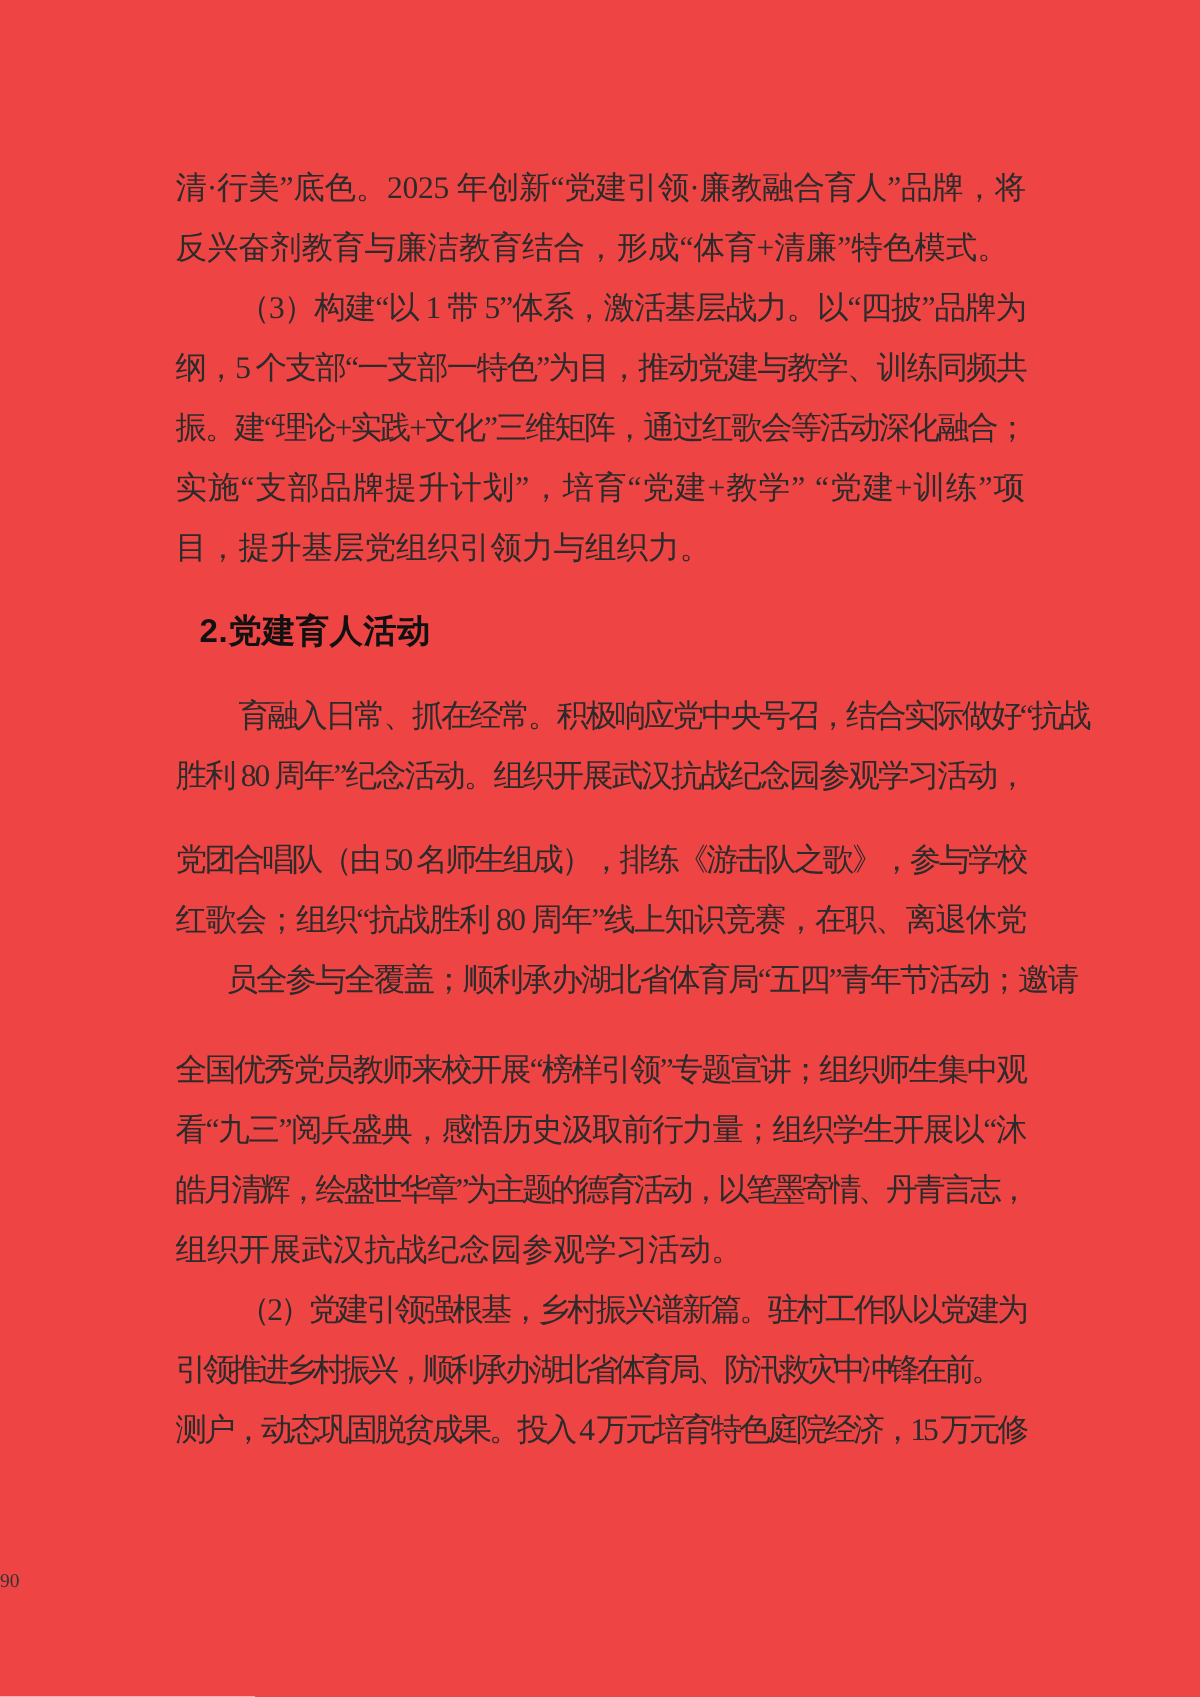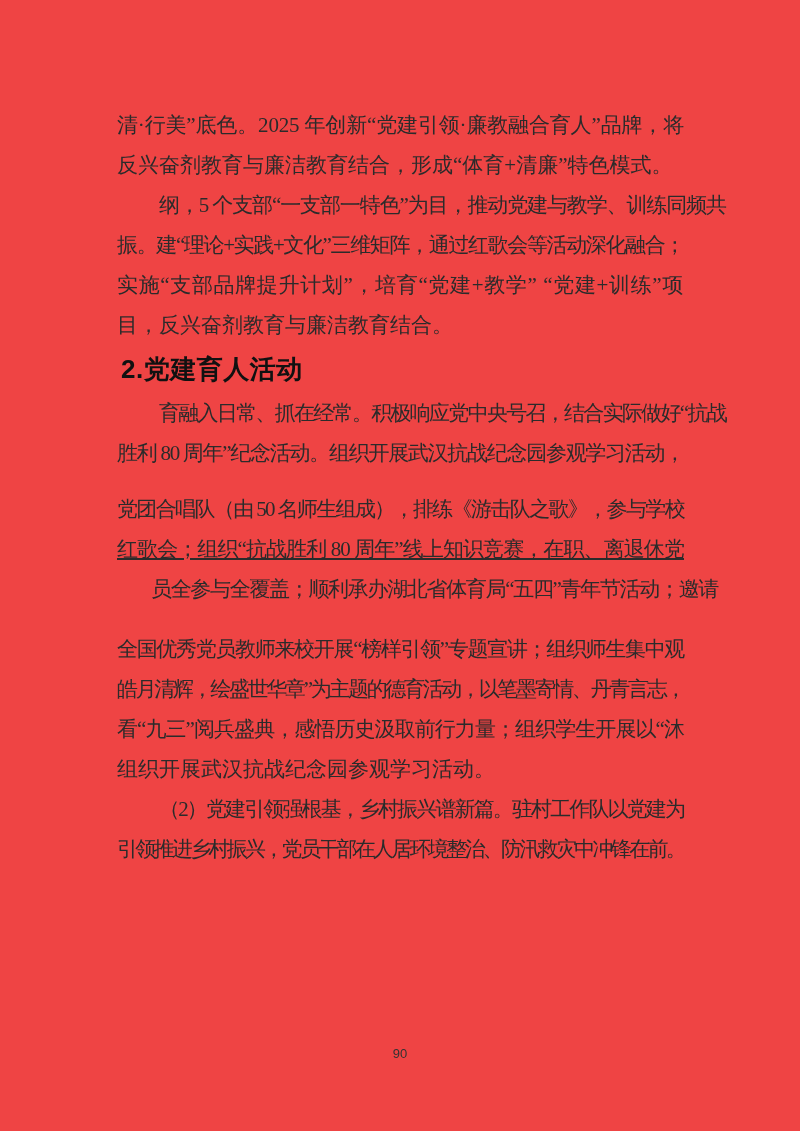--- a/index.html
+++ b/index.html
@@ -27,66 +27,68 @@
   .para { margin: 0; }
   .line {
     white-space: nowrap;
     overflow: visible;
     height: 40px;
   }
   .para.indent .line:first-child {
     text-indent: 42px;
   }
   .heading {
-    margin: 4px;
-    font-size: 26px;
+    margin: 16px;
+    font-size: 22px;
     line-height: 40px;
     font-weight: bold;
     color: #111111;
     font-family: "Liberation Sans", "DejaVu Sans", sans-serif;
     letter-spacing: 0.5px;
   }
   .footer {
     position: absolute;
     top: 1046px;
     left: 0;
     width: 100%;
-    text-align: center;
-    font-family: Liberation Sans, sans-serif;
+    text-align: left;
+    font-family: Liberation Serif, serif;
     font-size: 13px;
     line-height: 16px;
     color: #333333;
   }
 </style>
 </head>
 <body>
 
 <div class="page">
   <div class="doc">
     <div class="para">
         <div class="line" style="letter-spacing: -0.15767px;"><span>清·行美”底色。2025 年创新“党建引领·廉教融合育人”品牌，将</span></div>
         <div class="line last"><span>反兴奋剂教育与廉洁教育结合，形成“体育+清廉”特色模式。</span></div>
       </div>
     <div class="para indent">
+        <div class="line" style="letter-spacing: -0.67334px;"><span>（3）构建“以 1 带 5”体系，激活基层战力。以“四披”品牌为</span></div>
         <div class="line" style="letter-spacing: -1.10988px;"><span>纲，5 个支部“一支部一特色”为目，推动党建与教学、训练同频共</span></div>
         <div class="line" style="letter-spacing: -1.36542px;"><span>振。建“理论+实践+文化”三维矩阵，通过红歌会等活动深化融合；</span></div>
         <div class="line" style="letter-spacing: 0.649194px;"><span>实施“支部品牌提升计划”，培育“党建+教学” “党建+训练”项</span></div>
-        <div class="line last"><span>目，反兴奋剂教育与廉洁教育结合。</span></div>
+        <div class="line last"><span>目，提升基层党组织引领力与组织力。</span></div>
       </div>
     <h2 class="heading">2.党建育人活动</h2>
     <div class="para indent">
         <div class="line" style="letter-spacing: -1.71094px;"><span>育融入日常、抓在经常。积极响应党中央号召，结合实际做好“抗战</span></div>
         <div class="line" style="letter-spacing: -1.27588px;"><span>胜利 80 周年”纪念活动。组织开展武汉抗战纪念园参观学习活动，</span></div>
         <div class="line" style="letter-spacing: -1.64062px; margin-top: 16px;"><span>党团合唱队（由 50 名师生组成），排练《游击队之歌》，参与学校</span></div>
-        <div class="line" style="letter-spacing: -0.911133px; text-decoration: underline;"><span>红歌会；组织“抗战胜利 80 周年”线上知识竞赛，在职、离退休党</span></div>
+        <div class="line" style="letter-spacing: -0.911133px;"><span>红歌会；组织“抗战胜利 80 周年”线上知识竞赛，在职、离退休党</span></div>
         <div class="line" style="letter-spacing: -1.32187px; margin-left: 34px;"><span>员全参与全覆盖；顺利承办湖北省体育局“五四”青年节活动；邀请</span></div>
         <div class="line" style="letter-spacing: -1.32187px; margin-top: 20px;"><span>全国优秀党员教师来校开展“榜样引领”专题宣讲；组织师生集中观</span></div>
+        <div class="line" style="letter-spacing: -0.932292px;"><span>看“九三”阅兵盛典，感悟历史汲取前行力量；组织学生开展以“沐</span></div>
         <div class="line" style="letter-spacing: -2.33317px;"><span>皓月清辉，绘盛世华章”为主题的德育活动，以笔墨寄情、丹青言志，</span></div>
-        <div class="line" style="letter-spacing: -0.932292px;"><span>看“九三”阅兵盛典，感悟历史汲取前行力量；组织学生开展以“沐</span></div>
         <div class="line last"><span>组织开展武汉抗战纪念园参观学习活动。</span></div>
       </div>
     <div class="para indent">
         <div class="line" style="letter-spacing: -1.875px;"><span>（2）党建引领强根基，乡村振兴谱新篇。驻村工作队以党建为</span></div>
-        <div class="line" style="letter-spacing: -2.70968px;"><span>引领推进乡村振兴，党员干部在人居环境整治、防汛救灾中冲锋在前。</span></div>
+        <div class="line" style="letter-spacing: -2.70968px;"><span>引领推进乡村振兴，顺利承办湖北省体育局、防汛救灾中冲锋在前。</span></div>
+        <div class="line last" style="letter-spacing: -2.00735px;"><span>测户，动态巩固脱贫成果。投入 4 万元培育特色庭院经济，15 万元修</span></div>
       </div>
   </div>
   <div class="footer">90</div>
 </div>
 
 </body></html>

